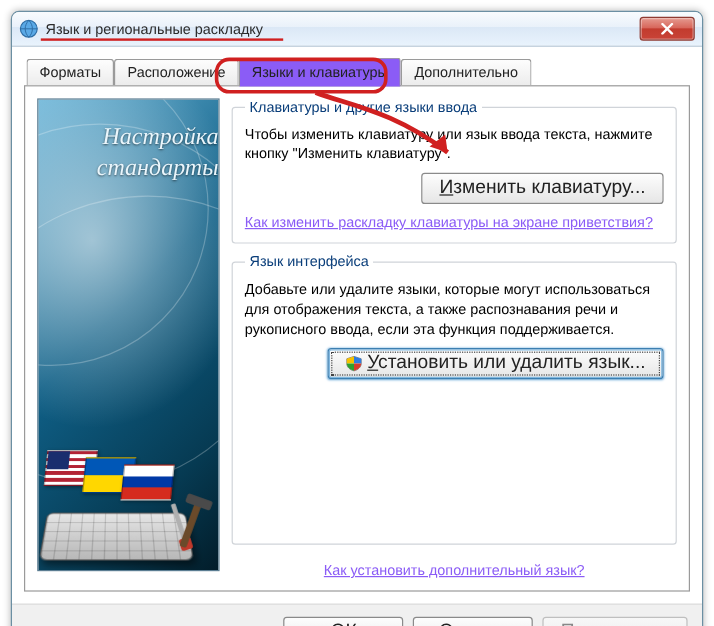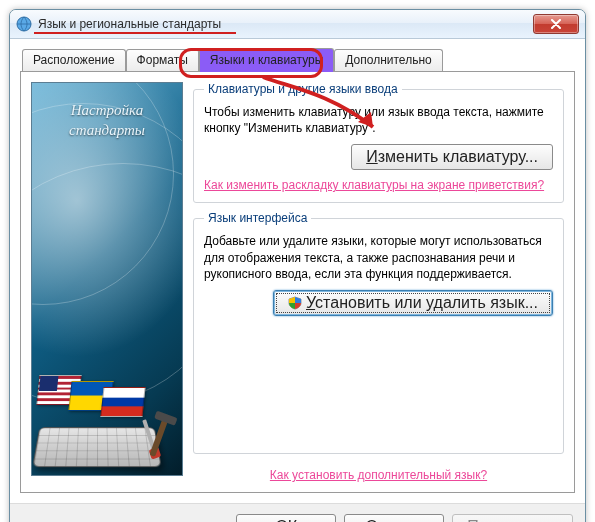--- a/index.html
+++ b/index.html
@@ -129,25 +129,25 @@
   }
   .sidebar .curve1, .sidebar .curve2, .sidebar .curve3 {
     position:absolute; border:1px solid rgba(255,255,255,0.25); border-radius:50%;
   }
   .sidebar .curve1 { width:260px; height:260px; left:-120px; top:-40px; }
   .sidebar .curve2 { width:300px; height:300px; left:-100px; top:20px; }
   .sidebar .curve3 { width:340px; height:340px; left:-80px; top:80px; }
   .sidebar-text {
     position: absolute;
     top: 18px; left: 0; right: 0;
-    text-align: center;
+    text-align: right;
     color: #eaf6fc;
     font-style: italic;
     font-family: Georgia, "Times New Roman", serif;
-    font-size: 15px;
+    font-size: 20px;
     line-height: 1.3;
     text-shadow: 0 1px 2px rgba(0,0,0,0.6);
   }
   .flags {
     position: absolute;
     left: 6px; bottom: 58px;
     display: flex; gap: 0;
   }
   .flag { width:40px; height:28px; border:1px solid rgba(0,0,0,0.3); transform: skewX(-6deg); box-shadow: 1px 1px 3px rgba(0,0,0,0.4); }
   .flag.us { background: linear-gradient(to bottom, #b22234 0, #b22234 10%, #fff 10%, #fff 20%, #b22234 20%, #b22234 30%, #fff 30%, #fff 40%, #b22234 40%, #b22234 50%, #fff 50%, #fff 60%, #b22234 60%, #b22234 70%, #fff 70%, #fff 80%, #b22234 80%, #b22234 90%, #fff 90%, #fff 100%); position:relative; }
@@ -211,21 +211,21 @@
   .btn.focus {
     border-color:#3c7fb1;
     box-shadow: 0 0 0 1px #7fb7df inset, 0 0 2px #5aa0d6;
     outline: 1px dotted #444;
     outline-offset: -4px;
   }
   .shield {
     width:14px; height:14px; display:inline-block;
   }
 
-  a.link { color:#ec4899; text-decoration:underline; cursor:default; }
+  a.link { color:#8b5cf6; text-decoration:underline; cursor:default; }
 
   
   .arrow {
     position: absolute;
     left: 248px;
     top: 62px;
     width: 135px;
     height: 78px;
     pointer-events: none;
     z-index: 10;
@@ -249,41 +249,41 @@
 
 <div class="window">
 
   <div class="titlebar">
     <span class="icon">
       <svg width="16" height="16" viewBox="0 0 16 16">
         <circle cx="8" cy="8" r="7" fill="#5aa9e6" stroke="#2e6da4"></circle>
         <path d="M1 8 H15 M8 1 C4 5 4 11 8 15 M8 1 C12 5 12 11 8 15" stroke="#2e6da4" fill="none" stroke-width="0.8"></path>
       </svg>
     </span>
-    <span class="title">Язык и региональные стандарты</span>
+    <span class="title">Язык и региональные раскладку</span>
     <div class="title-underline"></div>
     <div class="close-btn">
       <svg width="12" height="10" viewBox="0 0 12 10">
         <path d="M2 1 L10 9 M10 1 L2 9" stroke="#fff" stroke-width="2" stroke-linecap="round"></path>
       </svg>
     </div>
   </div>
 
   <div class="tab-highlight"></div>
 
   <svg class="arrow" viewBox="0 0 135 78">
     <path d="M5 5 C 30 15, 70 20, 115 55" stroke="#d02020" stroke-width="4" fill="none"></path>
     <path d="M115 55 L100 50 L113 40 Z" fill="#d02020"></path>
   </svg>
 
   <div class="client">
 
     <div class="tabstrip">
+      <div class="tab">Форматы</div>
       <div class="tab">Расположение</div>
-      <div class="tab">Форматы</div>
       <div class="tab active">Языки и клавиатуры</div>
       <div class="tab">Дополнительно</div>
     </div>
 
     <div class="tab-page">
 
       <div class="sidebar">
         <div class="curve1"></div>
           <div class="curve2"></div>
           <div class="curve3"></div>

